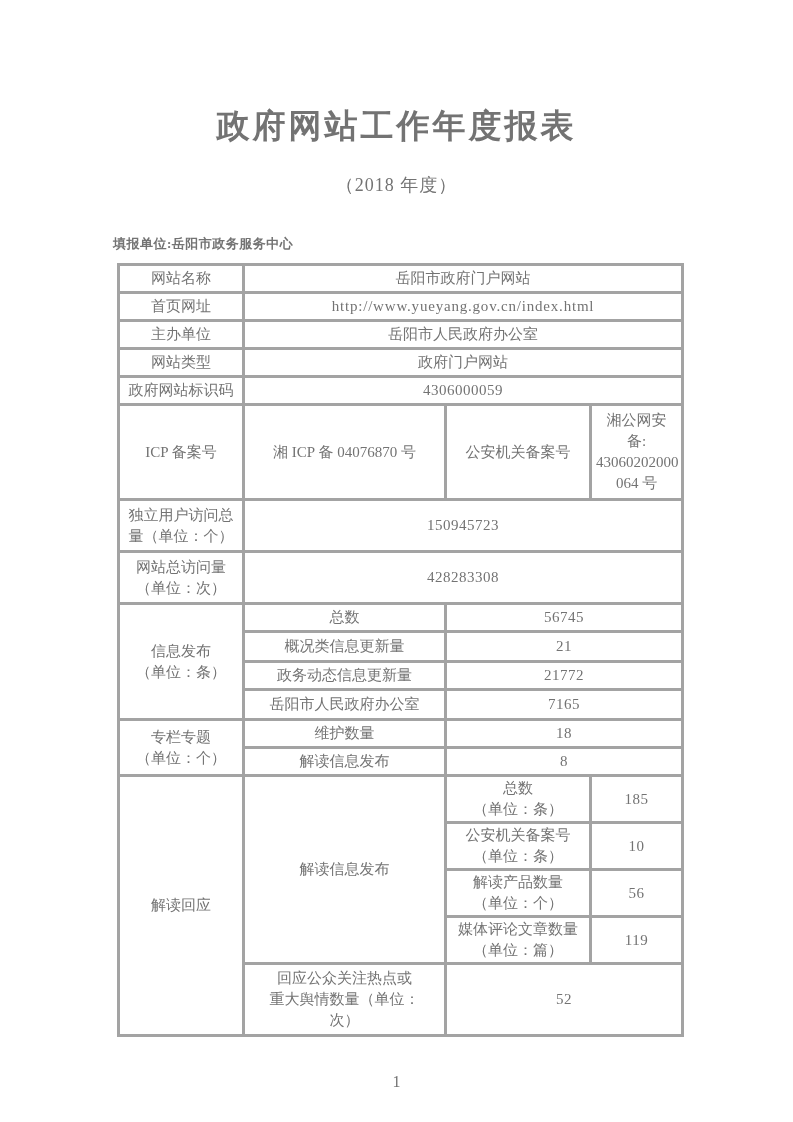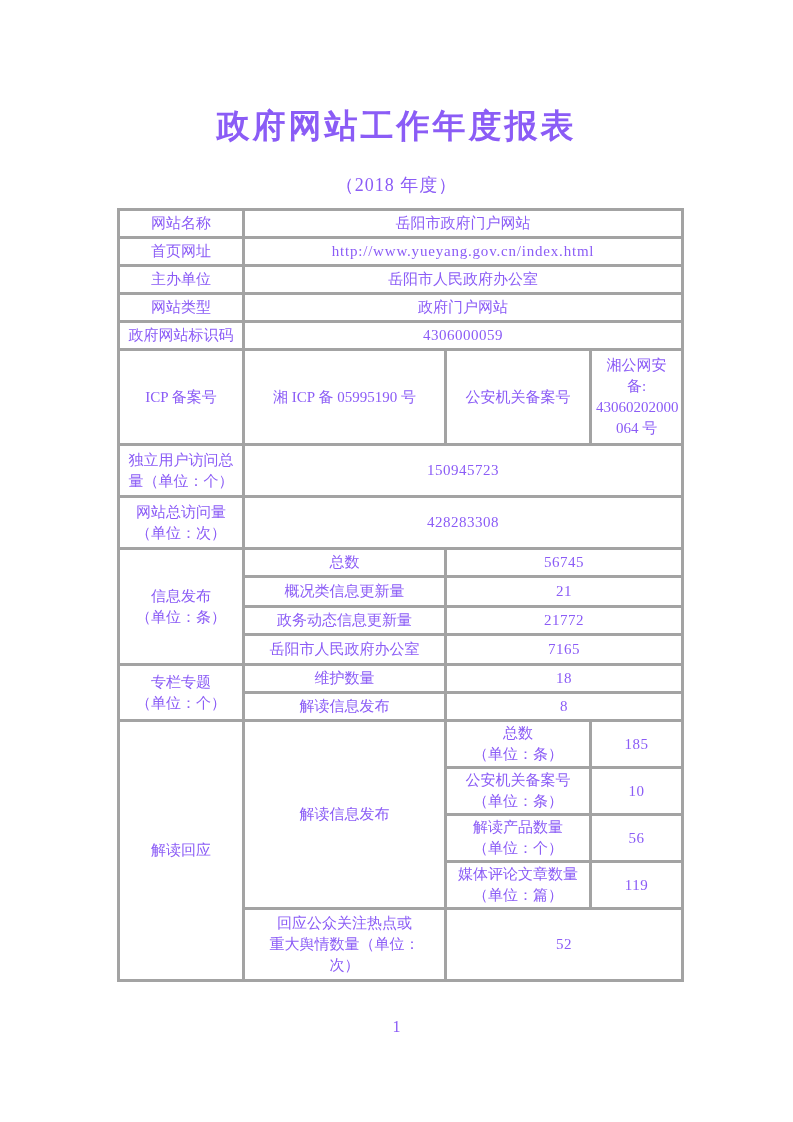--- a/index.html
+++ b/index.html
@@ -5,21 +5,21 @@
   html, body {
     margin: 0;
     padding: 0;
     background: #ffffff;
   }
   .page {
     position: relative;
     width: 793px;
     height: 1122px;
     background: #ffffff;
-    color: #8b5cf6;
+    color: #737373;
     font-family: "Liberation Serif", serif;
     box-sizing: border-box;
     padding-top: 106px;
     overflow: hidden;
   }
   .doc-title {
     margin: 0;
     text-align: center;
     font-family: "Liberation Sans", sans-serif;
     font-weight: 700;
@@ -81,20 +81,21 @@
 </style>
 </head>
 <body>
 
 <div class="page">
 
   <h1 class="doc-title">政府网站工作年度报表</h1>
 
   <div class="doc-subtitle">（2018 年度）</div>
 
+  <div class="report-unit">填报单位:岳阳市政务服务中心</div>
 
   <table class="doc-table">
     <colgroup>
       <col style="width:125px">
       <col style="width:202px">
       <col style="width:145px">
       <col style="width:92px">
     </colgroup>
     <tbody>
       <tr class="h28">
@@ -112,21 +113,21 @@
       <tr class="h28">
         <td>网站类型</td>
         <td colspan="3">政府门户网站</td>
       </tr>
       <tr class="h28">
         <td>政府网站标识码</td>
         <td colspan="3" class="num">4306000059</td>
       </tr>
       <tr class="h95">
         <td>ICP 备案号</td>
-        <td>湘 ICP 备 05995190 号</td>
+        <td>湘 ICP 备 04076870 号</td>
         <td>公安机关备案号</td>
         <td class="pre">湘公网安
 备:
 43060202000
 064 号</td>
       </tr>
       <tr class="h52">
         <td class="pre">独立用户访问总
 量（单位：个）</td>
         <td colspan="3" class="num">150945723</td>

